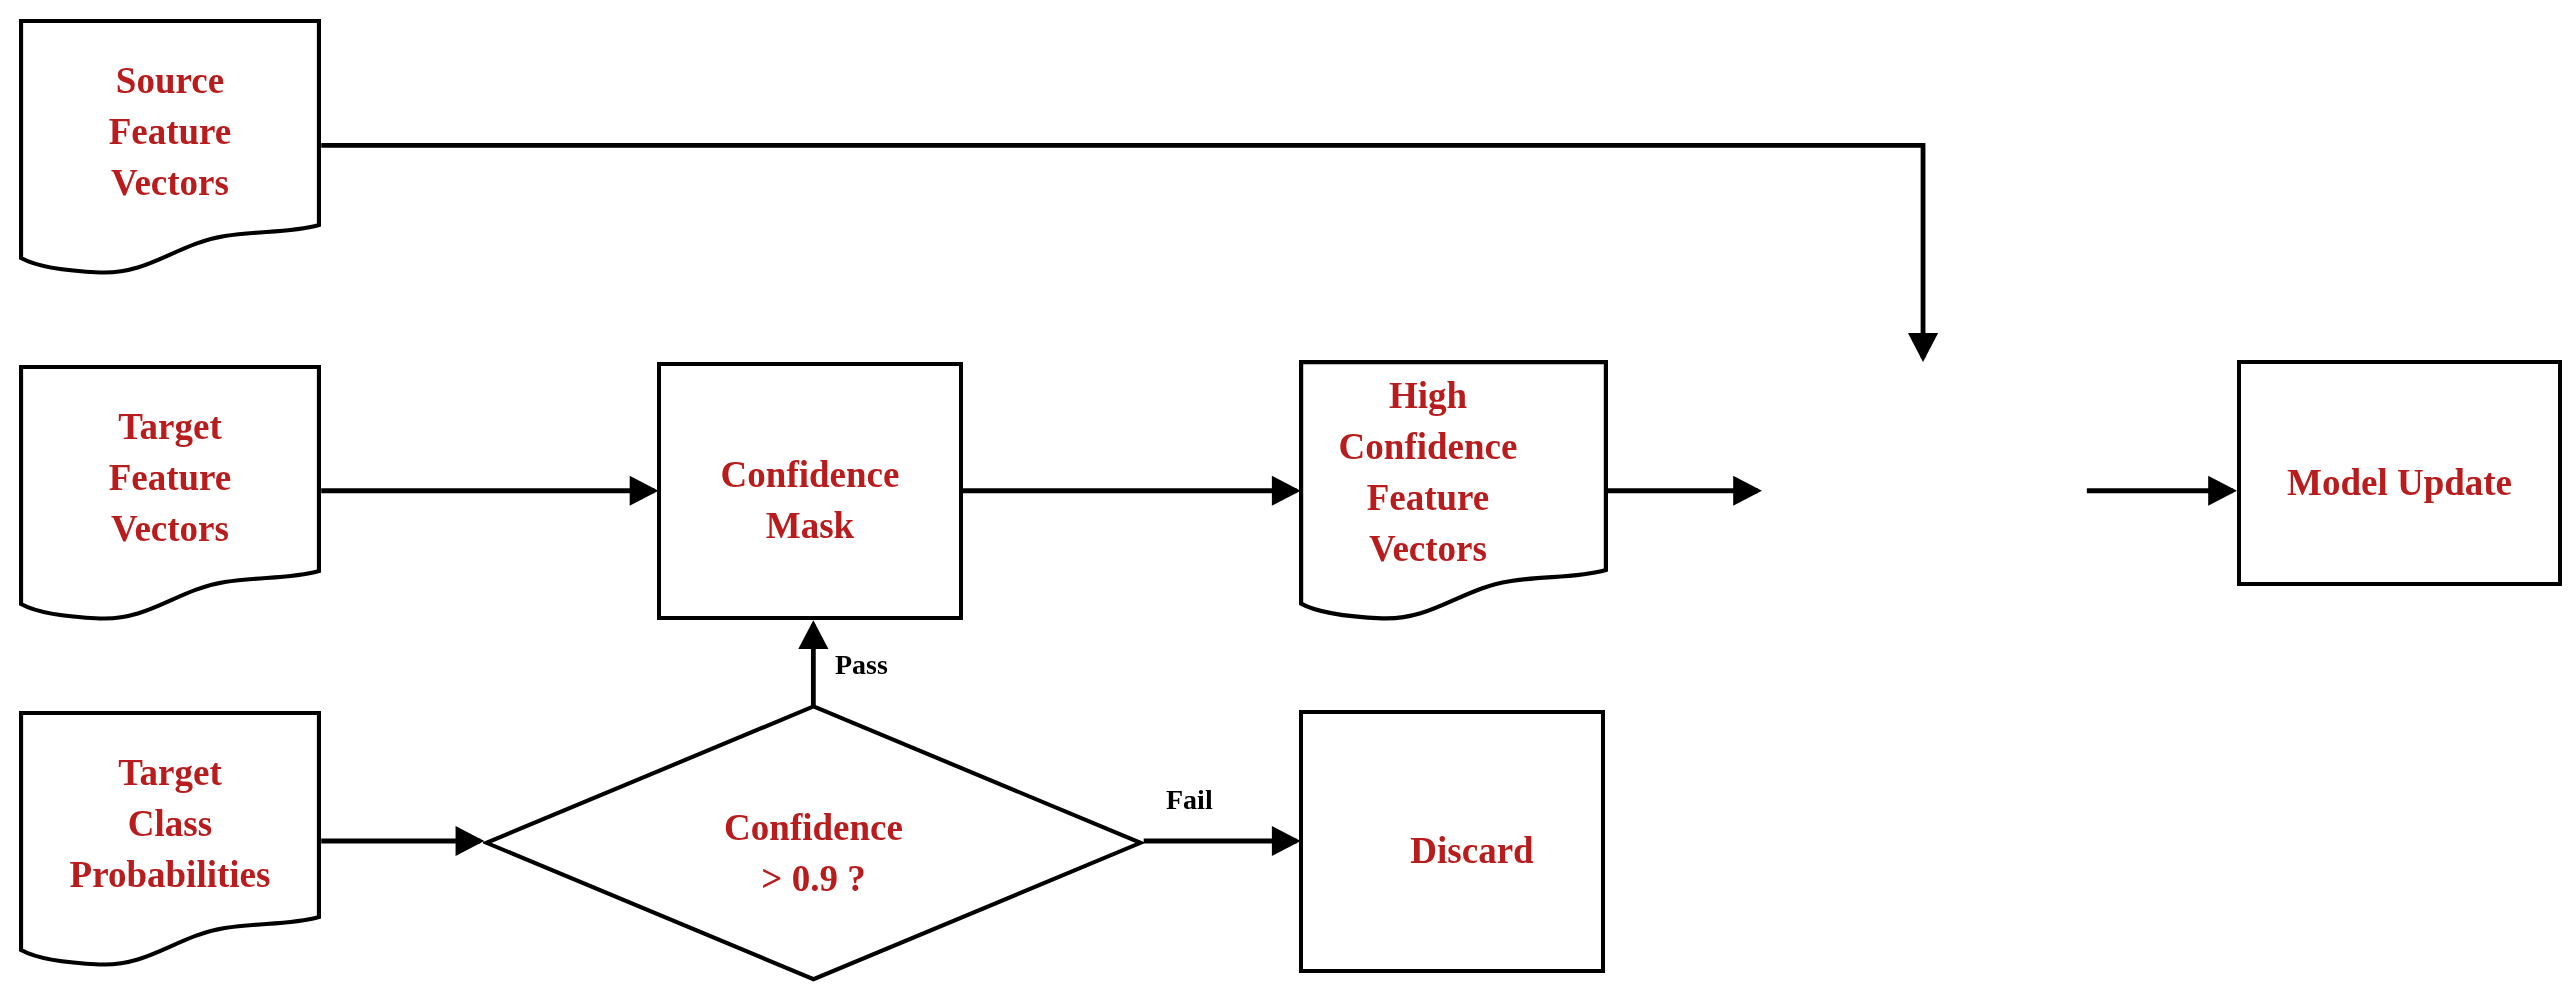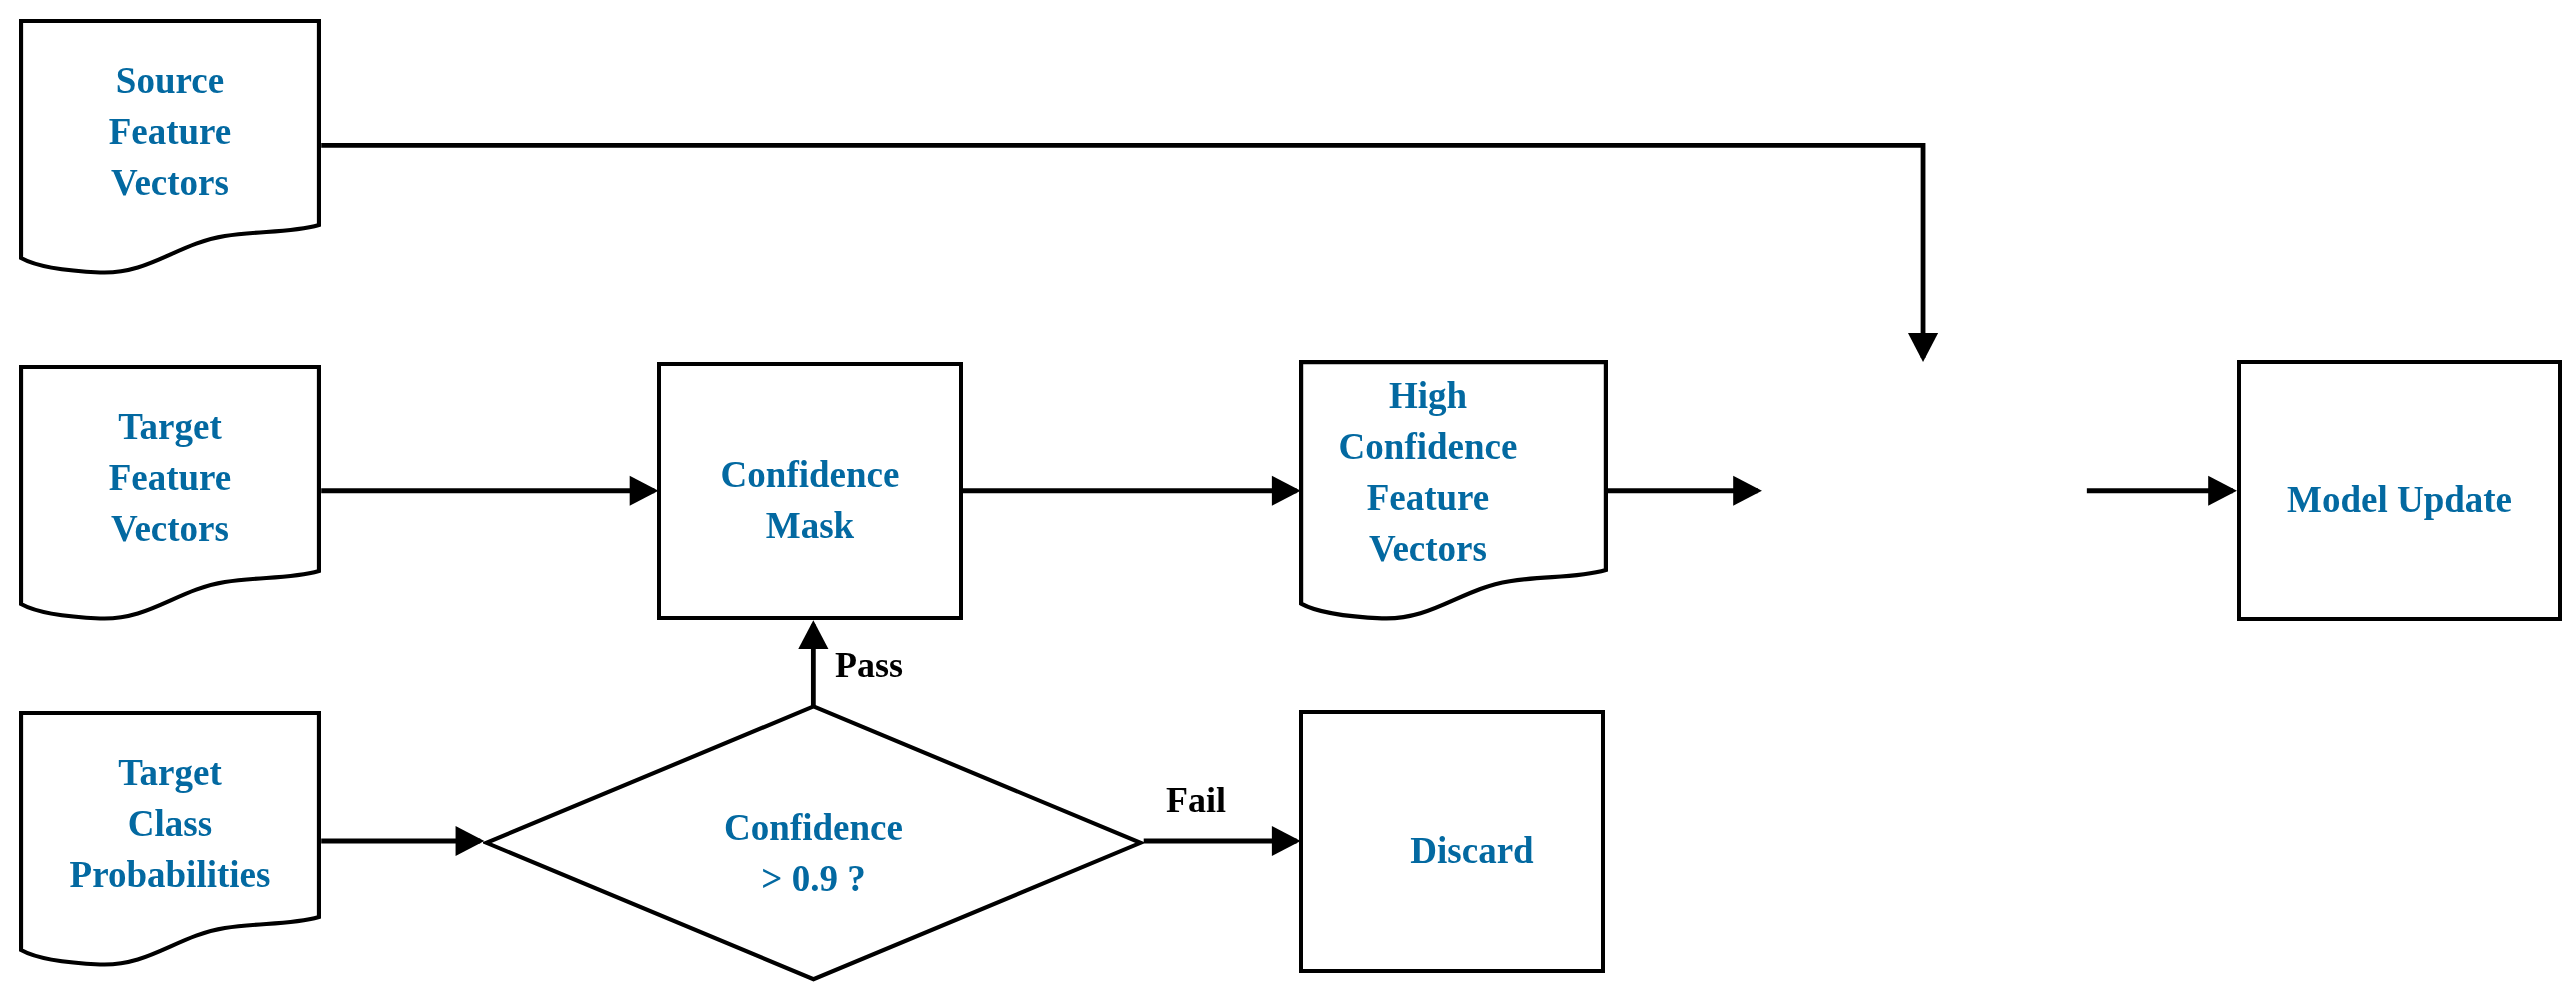--- a/index.html
+++ b/index.html
@@ -32,21 +32,21 @@
     display: flex;
     align-items: center;
     justify-content: center;
   }
   .label {
     font-weight: bold;
     font-size: 37px;
     line-height: 51px;
     text-align: center;
     white-space: pre-line;
-    color: #0369a1;
+    color: #b91c1c;
     margin-top: 18px;
   }
   .doc-node svg {
     position: absolute;
     left: 0; top: 0;
     display: block;
   }
   .doc-label {
     position: absolute;
     left: 0; top: 0;
@@ -66,21 +66,21 @@
     left: 0; top: 0;
     width: 100%;
     height: 100%;
     display: flex;
     align-items: center;
     justify-content: center;
   }
   .edge-label {
     position: absolute;
     font-weight: bold;
-    font-size: 36px;
+    font-size: 28px;
     line-height: 44px;
     color: #000000;
   }
 </style>
 </head>
 <body>
 
 <div id="canvas">
 
   <svg id="edges" viewBox="0 0 3757 1440" xmlns="http://www.w3.org/2000/svg">
@@ -143,21 +143,21 @@
     </svg>
     <div class="doc-label">
       <div class="label">High
 Confidence
 Feature
 Vectors</div>
     </div>
   </div>
 
 
-  <div class="node rect-node" style="left:2237px; top:360px; width:325px; height:261px;">
+  <div class="node rect-node" style="left:2237px; top:360px; width:325px; height:226px;">
     <div class="label">Model Update</div>
   </div>
 
   <div class="node diamond-node" style="left:483px; top:703px; width:661px; height:281px;">
     <svg width="661" height="281" viewBox="0 0 964 410" preserveAspectRatio="none">
       <polygon points="482,5 959,204 482,403 5,204" fill="#ffffff" stroke="#000000" stroke-width="6"></polygon>
     </svg>
     <div class="diamond-label">
       <div class="label">Confidence
 &gt; 0.9 ?</div>

